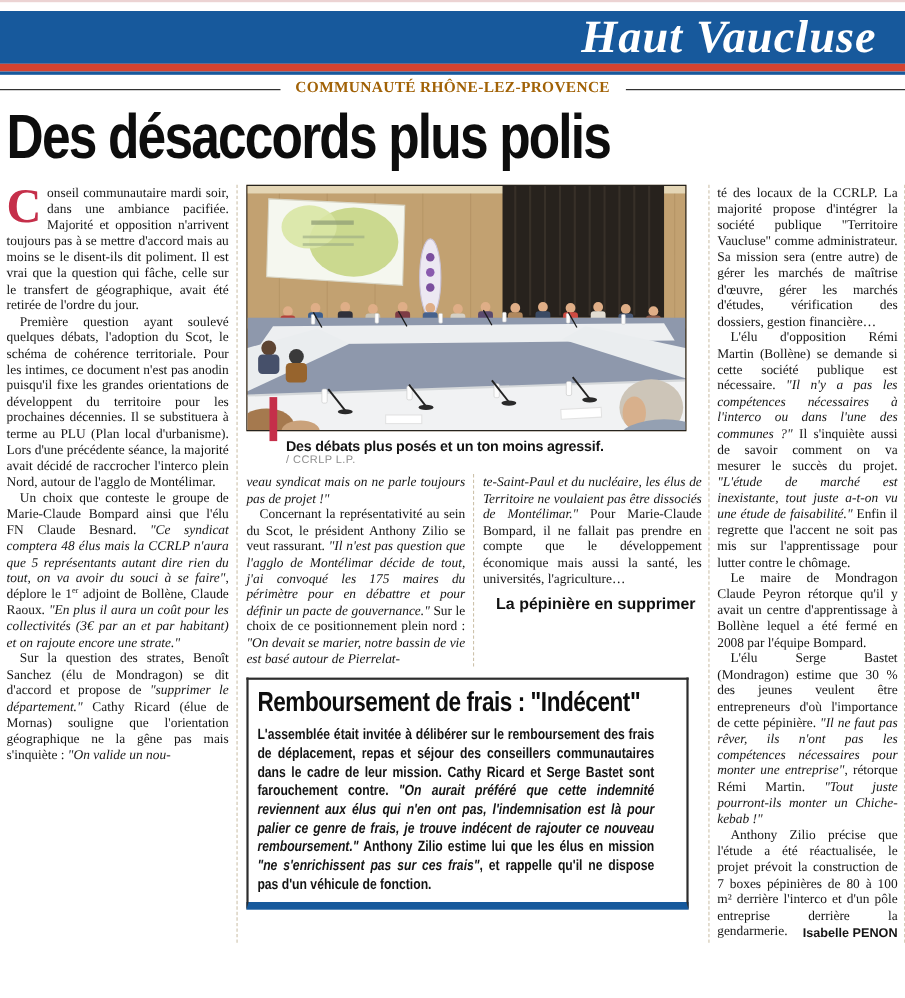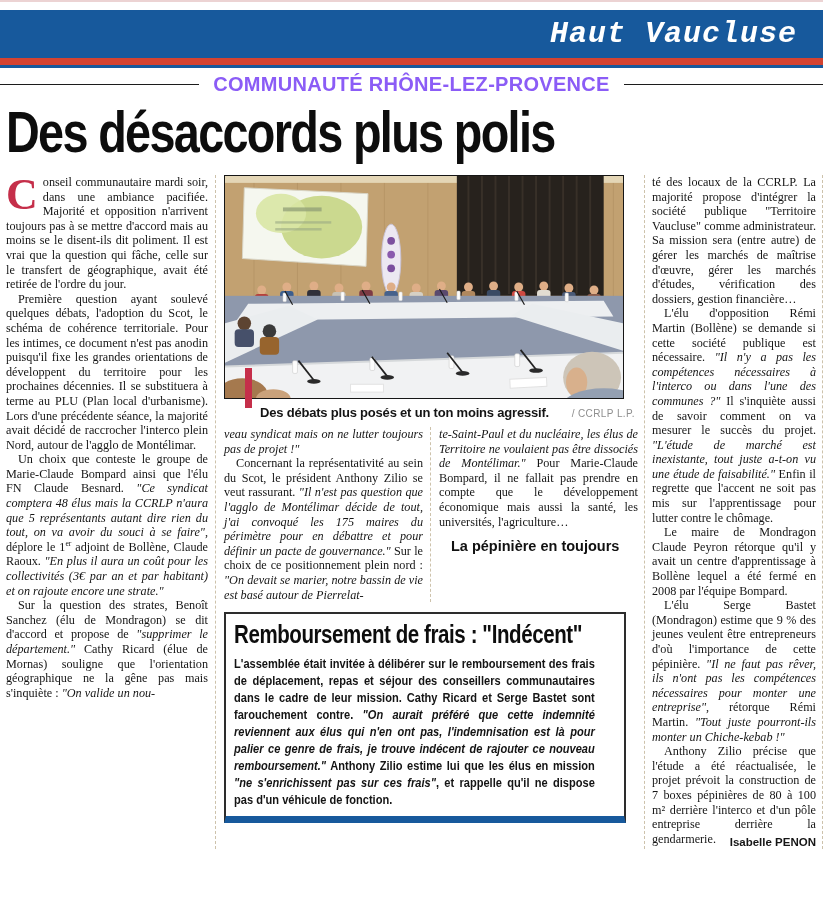--- a/index.html
+++ b/index.html
@@ -3,31 +3,31 @@
 <meta charset="utf-8">
 <style>
   html,body{margin:0;padding:0;}
   body{
     width:823px;height:907px;overflow:hidden;background:#ffffff;
     font-family:"Liberation Serif","DejaVu Serif",serif;color:#151515;
   }
   .topline{height:2px;background:#ecd3d3;margin-bottom:8px;}
   .banner{height:48px;background:#17599c;display:flex;justify-content:flex-end;align-items:center;padding-right:26px;}
   .banner-title{
-    color:#fff;font-family:Liberation Mono, monospace;
-    font-style:italic;font-weight:bold;font-size:30px;line-height:1;letter-spacing:1px;white-space:nowrap;
+    color:#fff;font-family:Liberation Serif, serif;
+    font-style:italic;font-weight:bold;font-size:42px;line-height:1;letter-spacing:1px;white-space:nowrap;
   }
   .stripe-red{height:7px;background:#d44331;}
   .stripe-blue{height:3px;background:#17599c;}
   .dateline{font-weight:bold;font-size:17px;margin:8px 0 0 10px;letter-spacing:0.2px;}
   .section-row{display:flex;align-items:center;margin:5px 0 0;}
   .rule{flex:1;height:1px;background:#1c1c1c;}
   .section-title{
-    font-family:Liberation Sans, sans-serif;font-weight:bold;
-    font-size:20px;color:#8b5cf6;padding:0 14px;letter-spacing:0.3px;white-space:nowrap;
+    font-family:Liberation Serif, serif;font-weight:bold;
+    font-size:14px;color:#a16207;padding:0 14px;letter-spacing:0.3px;white-space:nowrap;
   }
   .headline{
     font-family:"Liberation Sans","DejaVu Sans",sans-serif;font-weight:bold;
     font-size:57px;line-height:1.0;margin:8px 0 14px 6px;letter-spacing:-2px;
     transform:scaleX(0.82);transform-origin:left center;white-space:nowrap;color:#0d0d0d;
   }
   .main{display:flex;padding:0 6px;border-right:1px dashed #cdc2ab;}
   .col1{width:202px;flex:none;padding-right:7px;border-right:1px dashed #cdc2ab;}
   .middle{width:414px;flex:none;padding:0 6px 0 8px;border-right:1px dashed #cdc2ab;}
   .col4{flex:1;padding-left:7px;}
@@ -39,20 +39,21 @@
     float:left;font-size:44px;line-height:36px;font-weight:bold;color:#c52f4a;
     padding:2px 5px 0 0;font-family:"Liberation Serif","DejaVu Serif",serif;
   }
   .photo-block{position:relative;}
   .photo-frame{display:block;border:1px solid #161616;background:#c2a171;}
   .caption-bar{position:absolute;left:21px;bottom:-9px;width:7px;height:40px;background:#c52f4a;}
   .caption-row{
     display:flex;justify-content:space-between;align-items:baseline;
     margin:6px 0 7px;padding-left:36px;
     font-family:"Liberation Sans","DejaVu Sans",sans-serif;
+    flex-direction:column;
   }
   .caption{font-weight:bold;font-size:13px;letter-spacing:-0.2px;color:#141414;}
   .credit{font-size:10px;color:#8e8e8e;letter-spacing:0.4px;white-space:nowrap;padding-right:3px;}
   .subcols{display:flex;}
   .subcol{flex:1;}
   .subcol.first{padding-right:7px;border-right:1px dashed #cdc2ab;margin-right:8px;}
   .subhead{
     font-family:"Liberation Sans","DejaVu Sans",sans-serif;font-weight:bold;
     font-size:14.5px;margin:9px 0 1px;text-indent:12px;color:#111;
   }
@@ -234,40 +235,40 @@
         <div class="caption-bar"></div>
       </div>
 
       <div class="caption-row">
         <span class="caption">Des débats plus posés et un ton moins agressif.</span>
         <span class="credit">/ CCRLP L.P.</span>
       </div>
 
       <div class="subcols">
         <div class="subcol first">
-          <p class="para flush"><span class="it">veau syndicat mais on ne lutter toujours pas de projet !"</span></p>
+          <p class="para flush"><span class="it">veau syndicat mais on ne parle toujours pas de projet !"</span></p>
           <p class="para"><span>Concernant la représentativité au sein du Scot, le président Anthony Zilio se veut rassurant. </span><span class="it">"Il n'est pas question que l'agglo de Montélimar décide de tout, j'ai convoqué les 175 maires du périmètre pour en débattre et pour définir un pacte de gouvernance."</span><span> Sur le choix de ce positionnement plein nord : </span><span class="it">"On devait se marier, notre bassin de vie est basé autour de Pierrelat-</span></p>
         </div>
         <div class="subcol">
           <p class="para flush"><span class="it">te-Saint-Paul et du nucléaire, les élus de Territoire ne voulaient pas être dissociés de Montélimar."</span><span> Pour Marie-Claude Bompard, il ne fallait pas prendre en compte que le développement économique mais aussi la santé, les universités, l'agriculture…</span></p>
-          <h3 class="subhead">La pépinière en toujours</h3>
+          <h3 class="subhead">La pépinière en supprimer</h3>
         </div>
       </div>
 
       <div class="box">
         <div class="box-inner">
           <h2 class="box-title">Remboursement de frais : "Indécent"</h2>
           <p class="box-body"><span>L'assemblée était invitée à délibérer sur le remboursement des frais de déplacement, repas et séjour des conseillers communautaires dans le cadre de leur mission. Cathy Ricard et Serge Bastet sont farouchement contre. </span><span class="it">"On aurait préféré que cette indemnité reviennent aux élus qui n'en ont pas, l'indemnisation est là pour palier ce genre de frais, je trouve indécent de rajouter ce nouveau remboursement."</span><span> Anthony Zilio estime lui que les élus en mission </span><span class="it">"ne s'enrichissent pas sur ces frais"</span><span>, et rappelle qu'il ne dispose pas d'un véhicule de fonction.</span></p>
         </div>
       </div>
 
     </div>
 
     <div class="col4">
       <p class="para flush"><span>té des locaux de la CCRLP. La majorité propose d'intégrer la société publique "Territoire Vaucluse" comme administrateur. Sa mission sera (entre autre) de gérer les marchés de maîtrise d'œuvre, gérer les marchés d'études, vérification des dossiers, gestion financière…</span></p>
       <p class="para"><span>L'élu d'opposition Rémi Martin (Bollène) se demande si cette société publique est nécessaire. </span><span class="it">"Il n'y a pas les compétences nécessaires à l'interco ou dans l'une des communes ?"</span><span> Il s'inquiète aussi de savoir comment on va mesurer le succès du projet. </span><span class="it">"L'étude de marché est inexistante, tout juste a-t-on vu une étude de faisabilité."</span><span> Enfin il regrette que l'accent ne soit pas mis sur l'apprentissage pour lutter contre le chômage.</span></p>
       <p class="para"><span>Le maire de Mondragon Claude Peyron rétorque qu'il y avait un centre d'apprentissage à Bollène lequel a été fermé en 2008 par l'équipe Bompard.</span></p>
-      <p class="para"><span>L'élu Serge Bastet (Mondragon) estime que 9 % des jeunes veulent être entrepreneurs d'où l'importance de cette pépinière. </span><span class="it">"Il ne faut pas rêver, ils n'ont pas les compétences nécessaires pour monter une entreprise"</span><span>, rétorque Rémi Martin. </span><span class="it">"Tout juste pourront-ils monter un Chiche-kebab !"</span></p>
+      <p class="para"><span>L'élu Serge Bastet (Mondragon) estime que 30 % des jeunes veulent être entrepreneurs d'où l'importance de cette pépinière. </span><span class="it">"Il ne faut pas rêver, ils n'ont pas les compétences nécessaires pour monter une entreprise"</span><span>, rétorque Rémi Martin. </span><span class="it">"Tout juste pourront-ils monter un Chiche-kebab !"</span></p>
       <p class="para"><span><span>Anthony Zilio précise que l'étude a été réactualisée, le projet prévoit la construction de 7 boxes pépinières de 80 à 100 m² derrière l'interco et d'un pôle entreprise derrière la gendarmerie.</span></span><span class="byline">Isabelle PENON</span></p>
     </div>
 
   </div>
 </div>
 
 </body></html>

